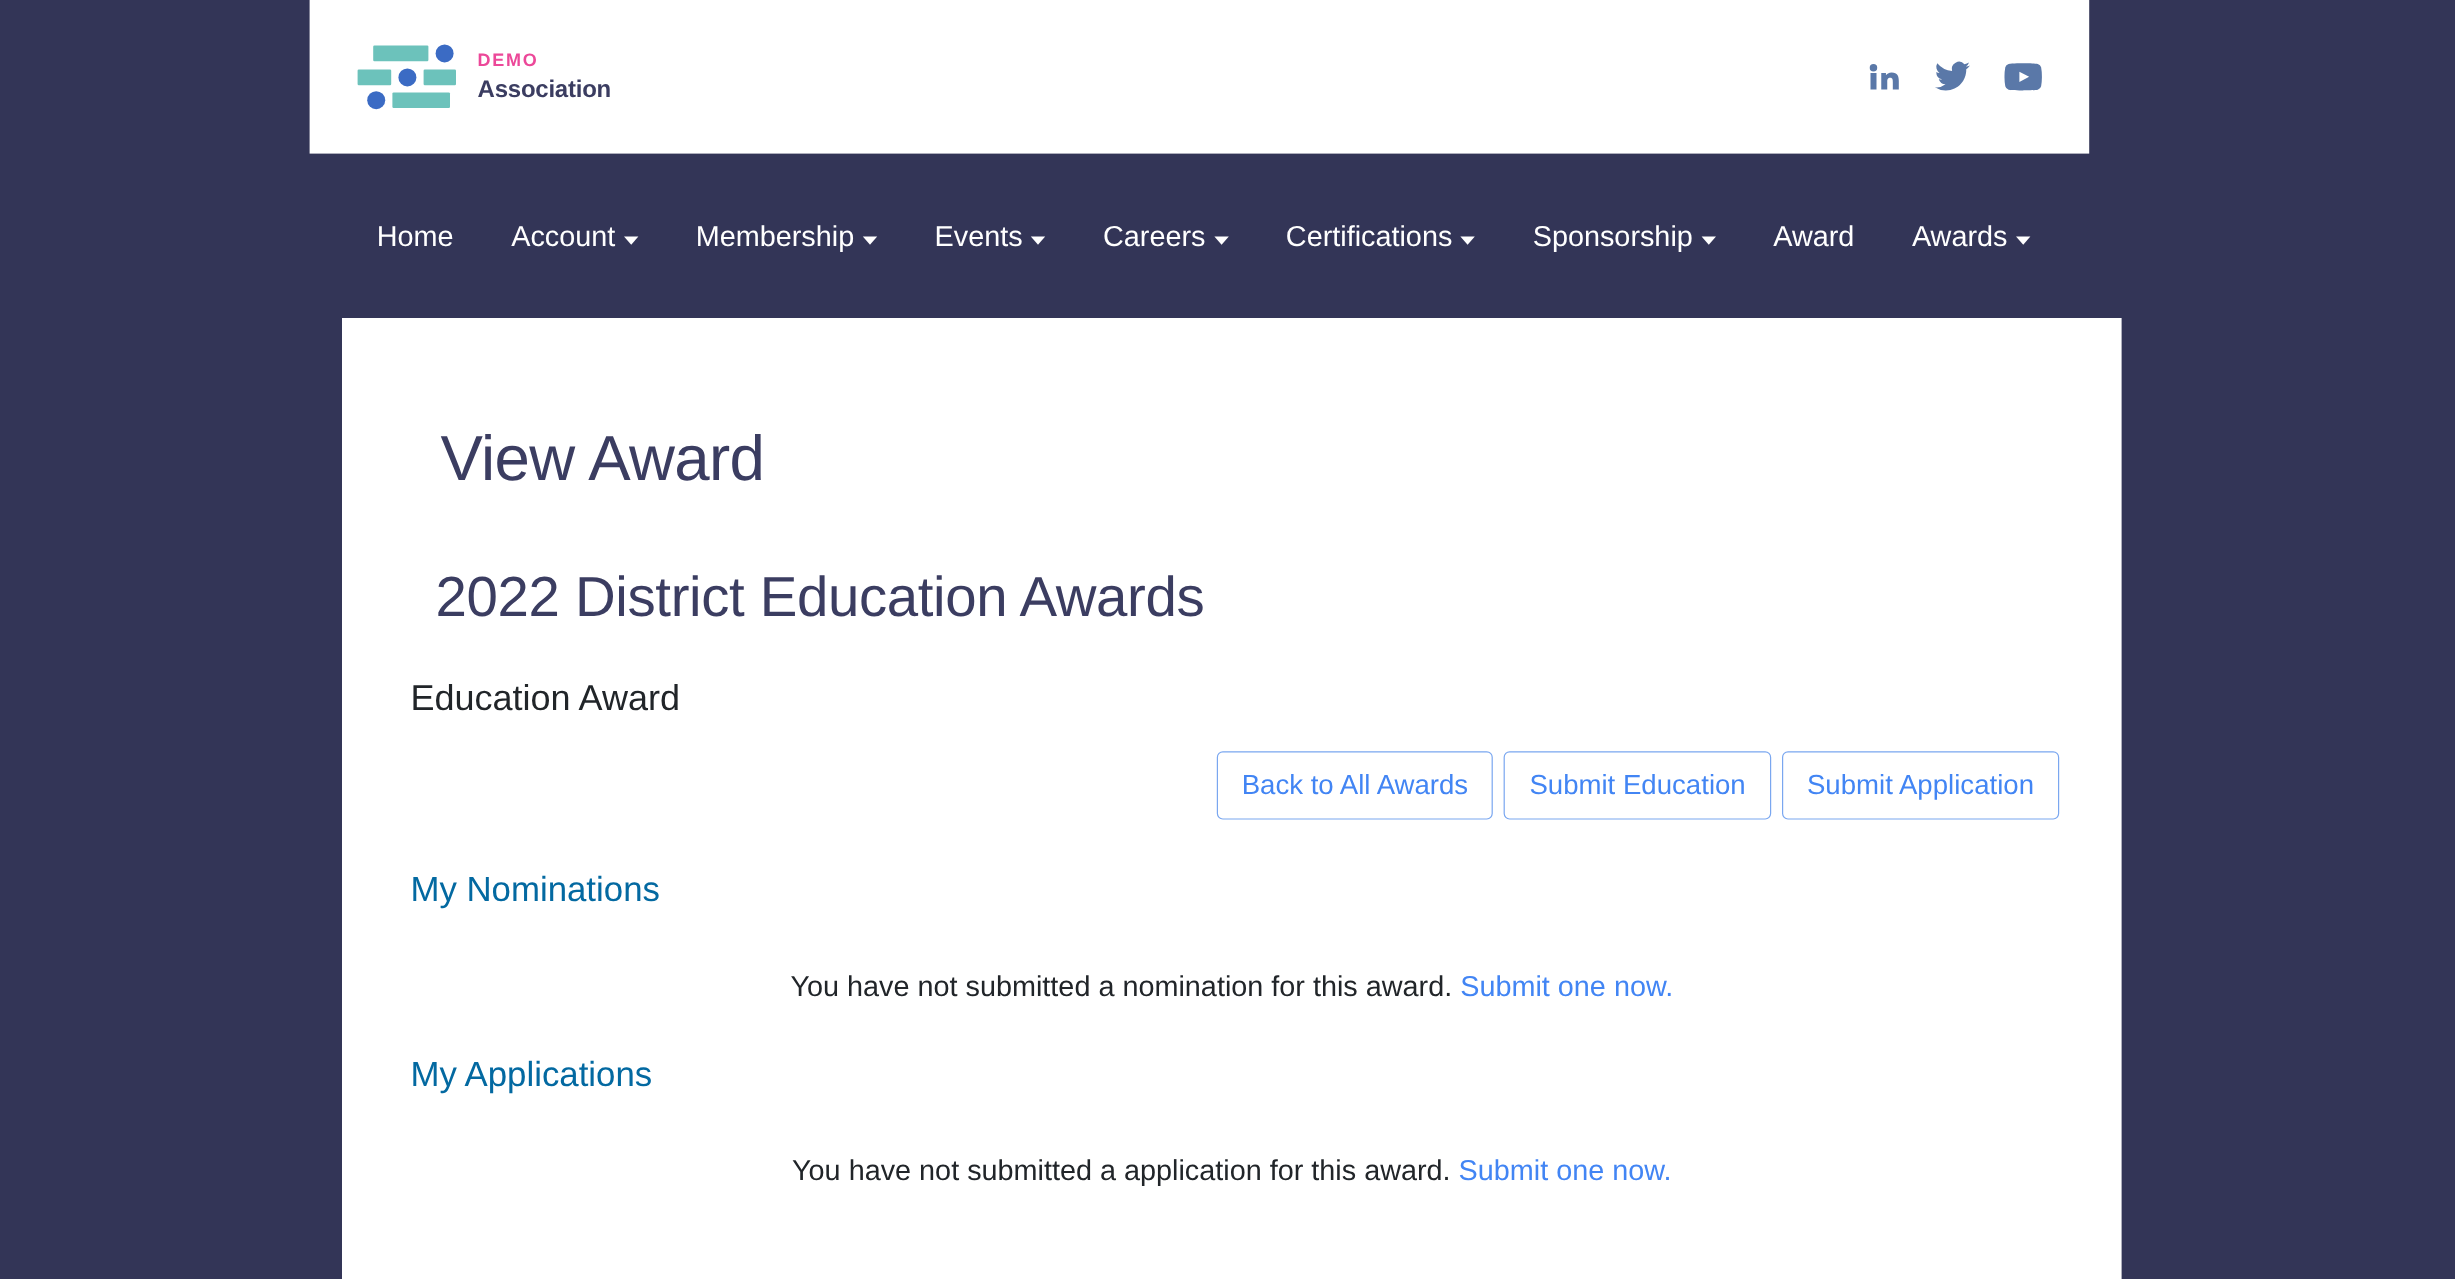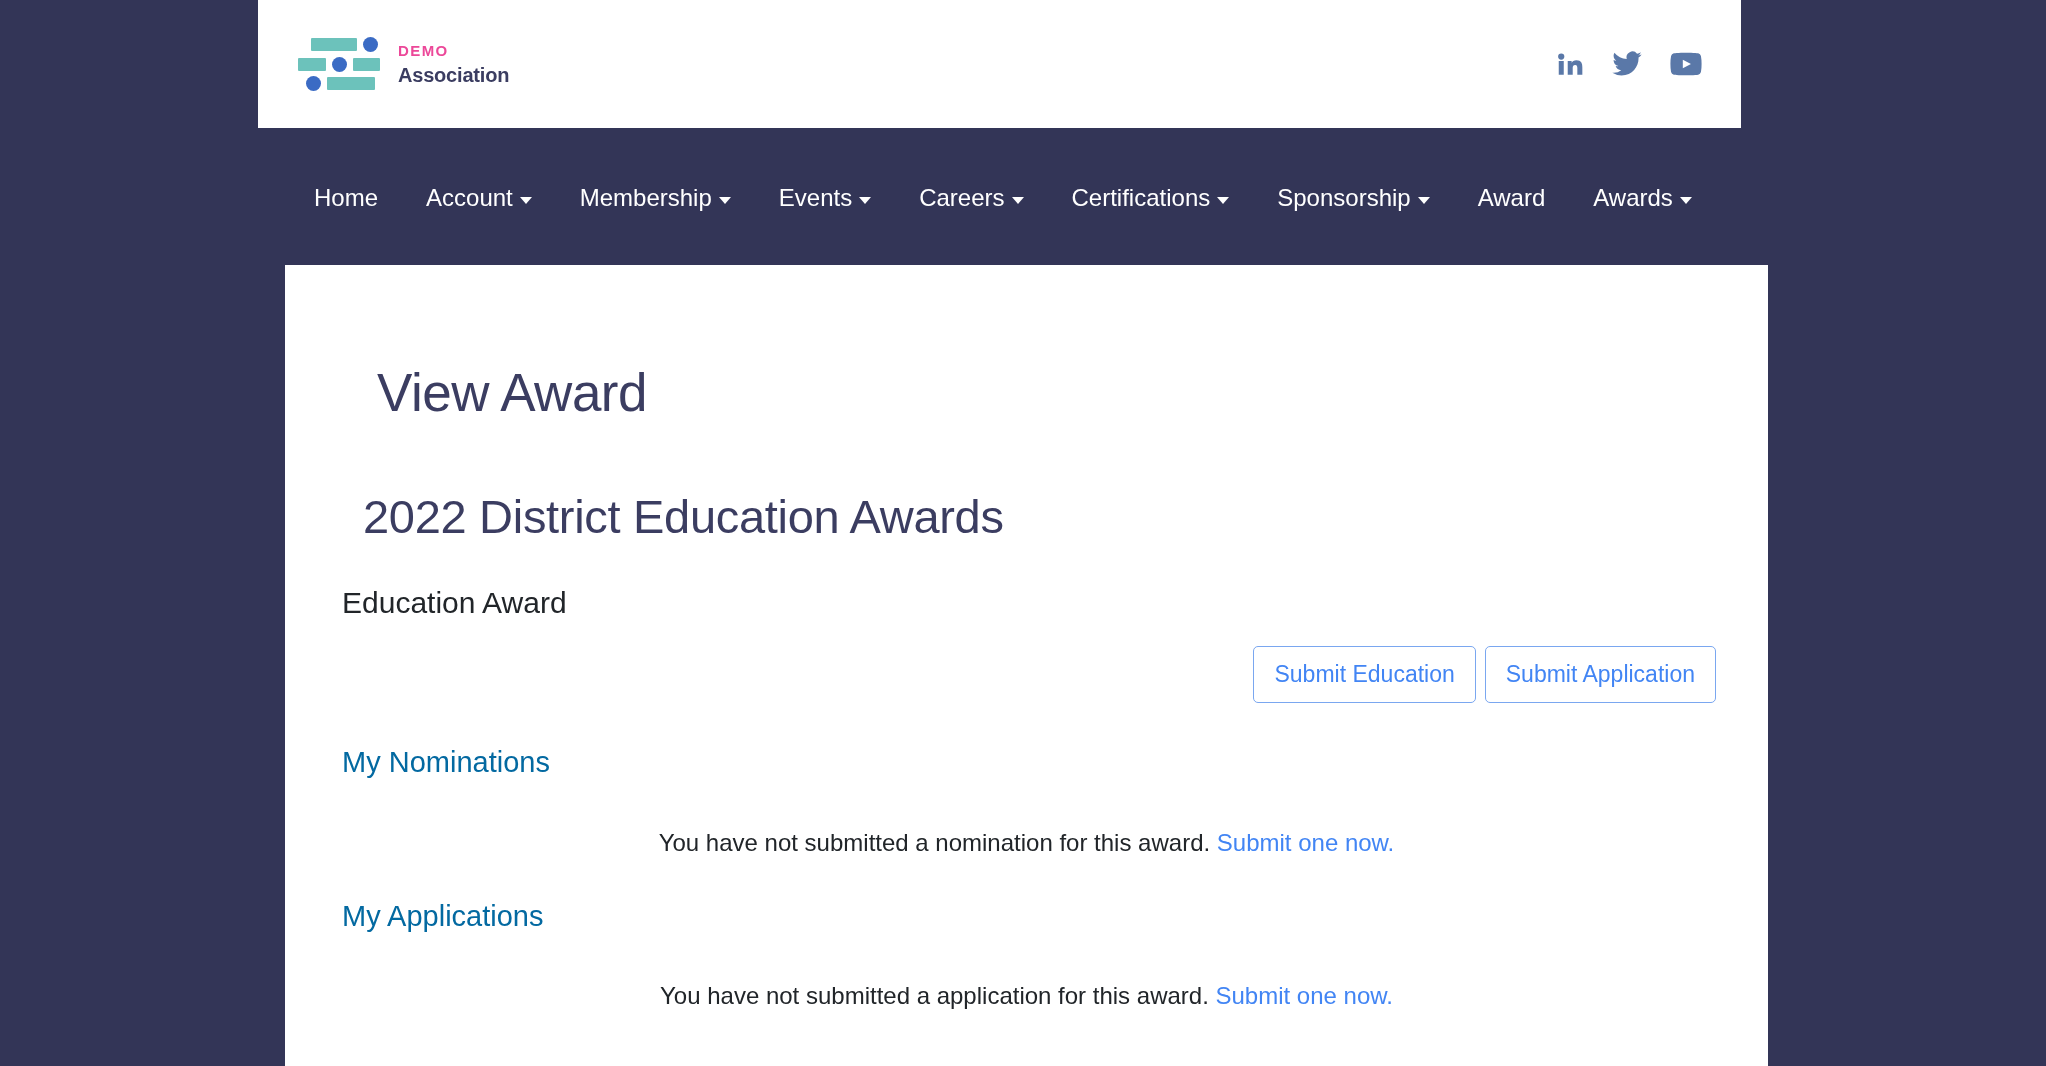--- a/index.html
+++ b/index.html
@@ -138,21 +138,21 @@
     position: absolute;
     left: 285px;
     top: 265px;
     width: 1483px;
     height: 801px;
     background: #ffffff;
     padding: 0 52px;
   }
 
   .page-title {
-    margin: 14px;
+    margin: 4px;
     padding-top: 83px;
     padding-left: 26px;
     font-size: 53px;
     font-weight: normal;
     color: #3b3d61;
     letter-spacing: -0.5px;
   }
 
   .award-title {
     margin: 0;
@@ -302,20 +302,21 @@
 
   <div class="content-card">
 
     <h1 class="page-title">View Award</h1>
 
     <h2 class="award-title">2022 District Education Awards</h2>
 
     <h3 class="award-subtitle">Education Award</h3>
 
     <div class="action-row">
+      <button class="btn-outline">Back to All Awards</button>
       <button class="btn-outline">Submit Education</button>
       <button class="btn-outline">Submit Application</button>
     </div>
 
     <h3 class="section-heading">My Nominations</h3>
     <div class="empty-message">
       <span>You have not submitted a nomination for this award.</span>
       <a class="inline-link">Submit one now.</a>
     </div>
 

